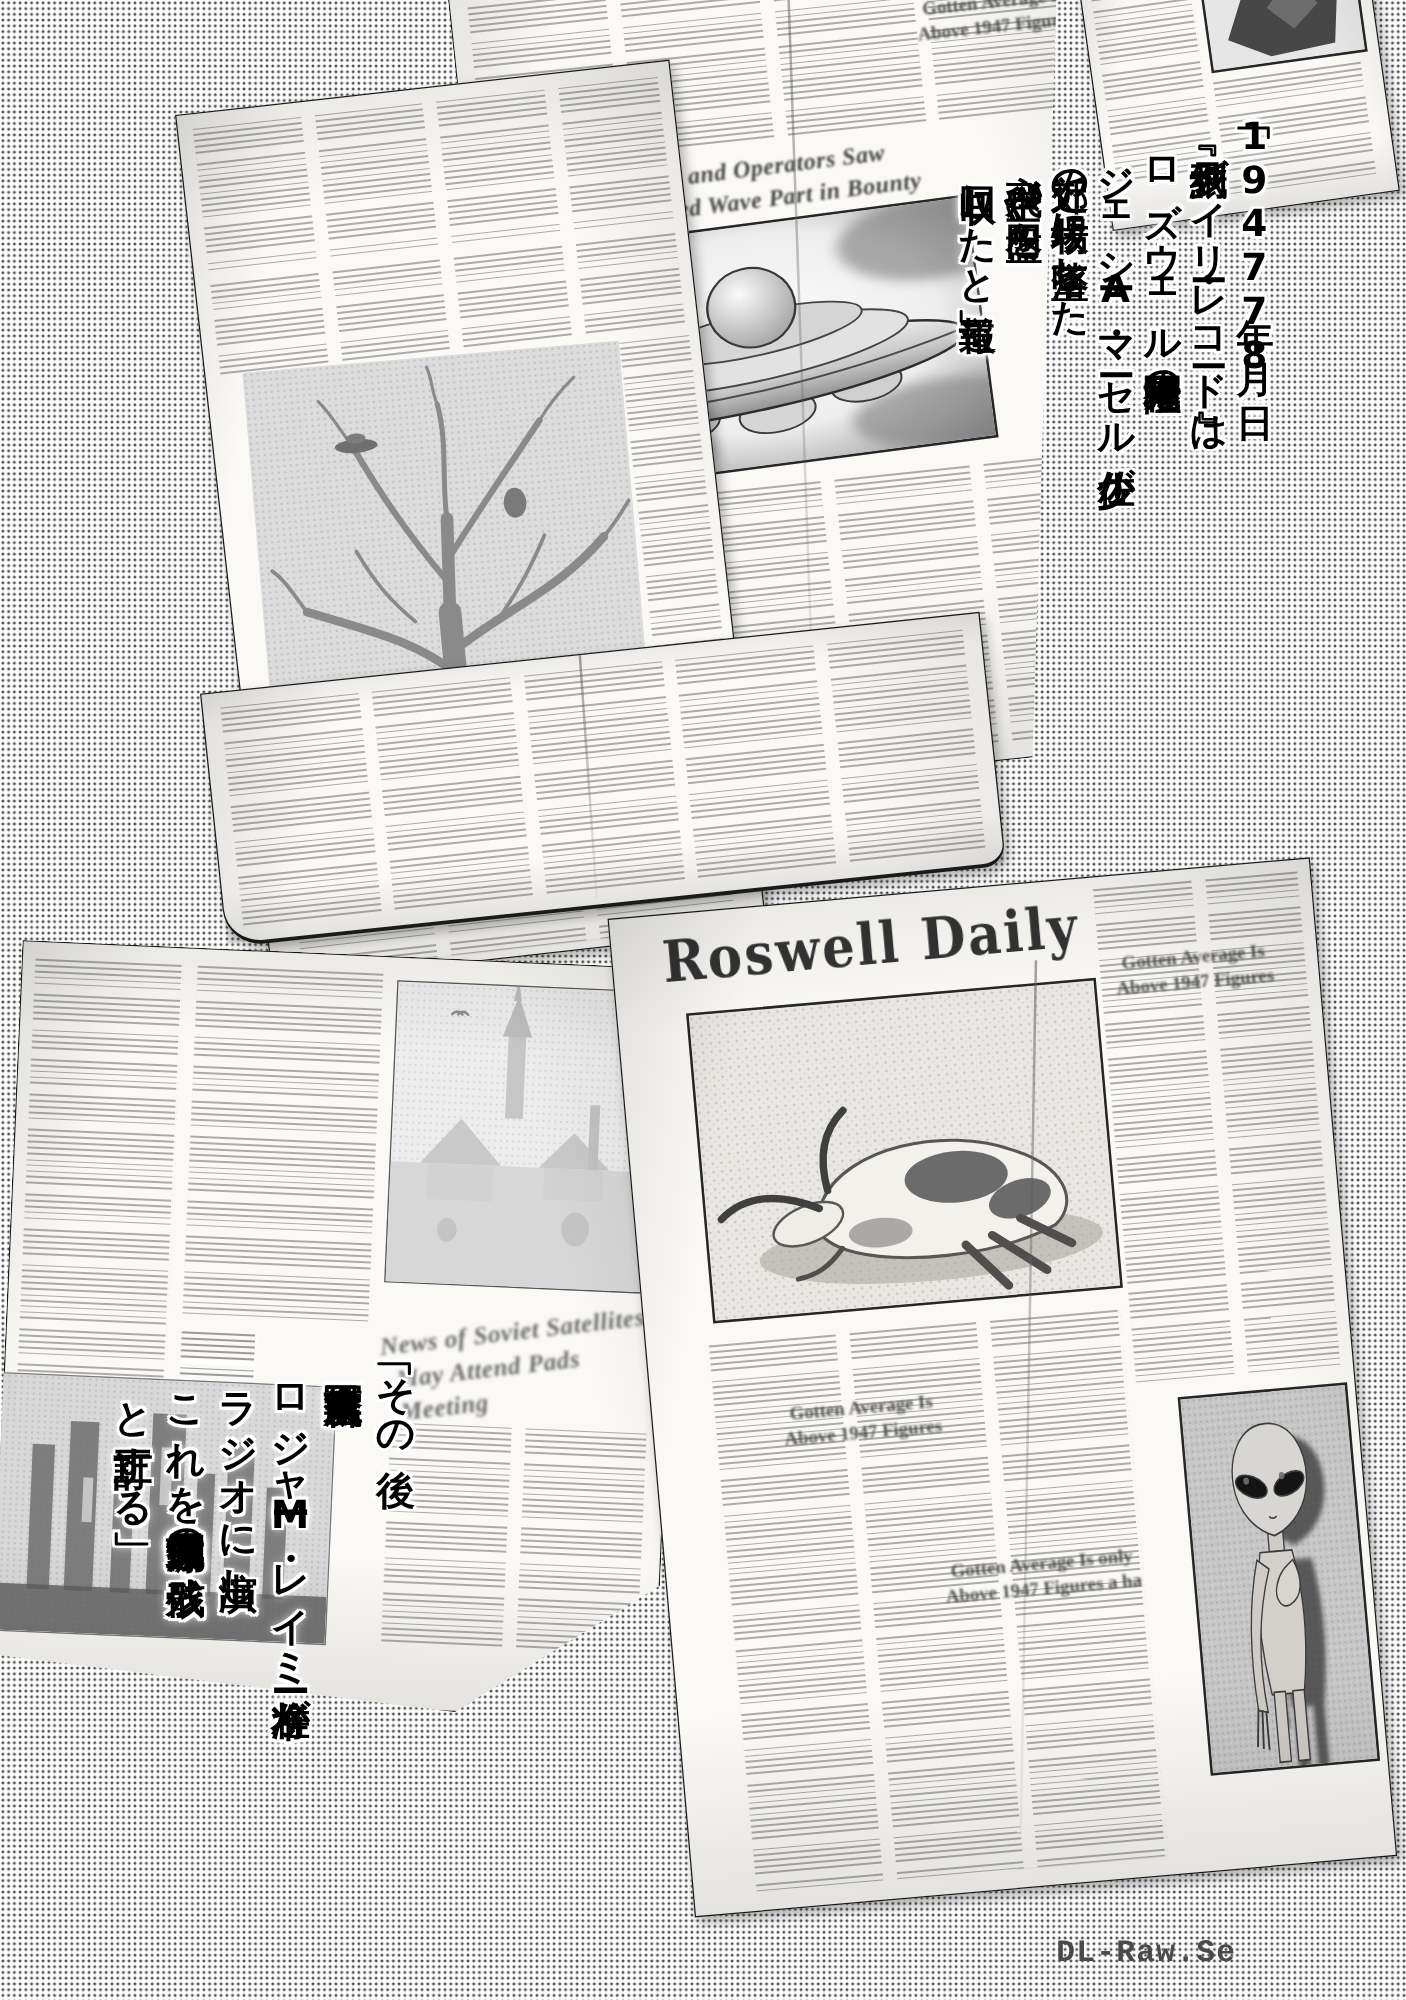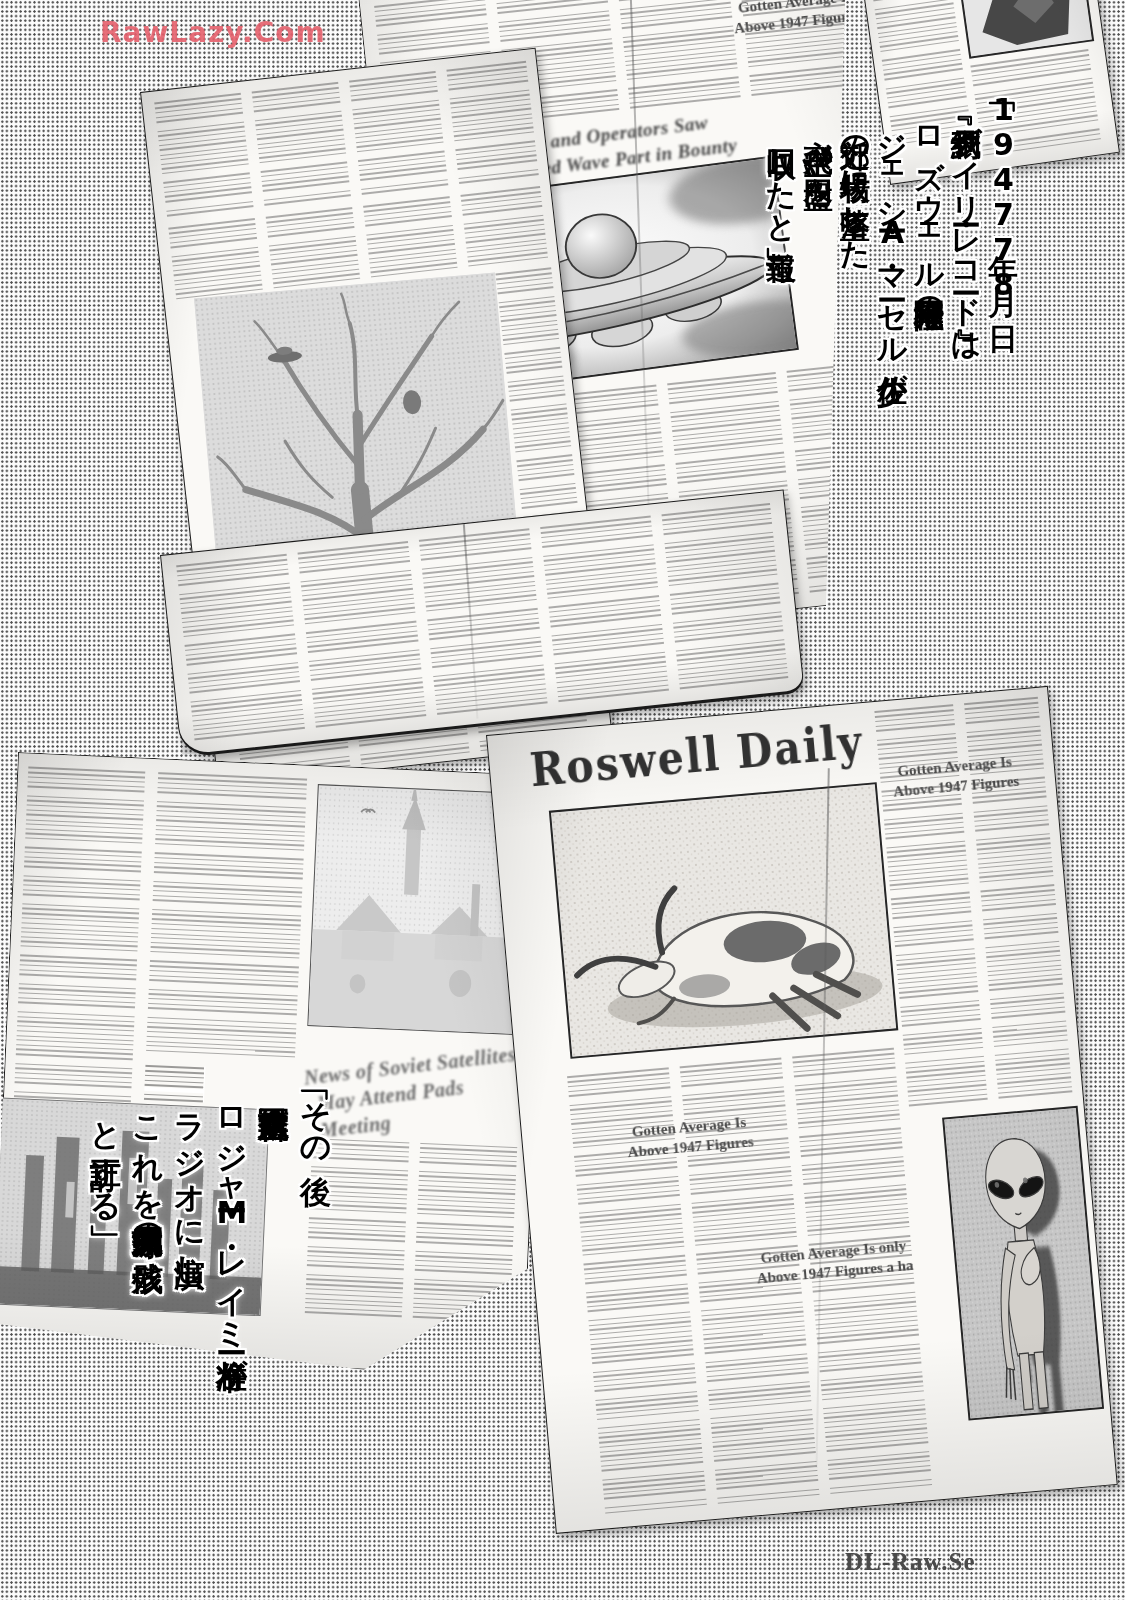--- a/index.html
+++ b/index.html
@@ -73,21 +73,21 @@
   #jp-right p:nth-child(7){padding-top:34px;}
   #jp-left{left:84px;top:1080px;height:520px;font-size:31px;line-height:40px;}
   #jp-left p:nth-child(2){padding-top:4px;}
   #jp-left p:nth-child(3){padding-top:8px;}
   #jp-left p:nth-child(4){padding-top:12px;}
   #jp-left p:nth-child(5){padding-top:16px;}
   #jp-left p:nth-child(6){padding-top:20px;}
   
   .wm{position:absolute;z-index:12;font-weight:bold;}
   #wm-top{left:100px;top:16px;font-size:28px;color:#e5606c;letter-spacing:1px;opacity:.9;}
-  #wm-bottom{left:845px;top:1548px;font-size:25px;color:#4a4a4a;font-family:Liberation Serif, serif;filter:blur(.3px);letter-spacing:1px;}
+  #wm-bottom{left:845px;top:1548px;font-size:25px;color:#4a4a4a;font-family:Liberation Mono, monospace;filter:blur(.3px);letter-spacing:1px;}
   
   #paper-c{left:860px;top:-30px;width:230px;height:215px;transform:rotate(-8deg);z-index:1;}
   #paper-b{left:350px;top:-80px;width:500px;height:730px;transform:rotate(-6deg);z-index:2;
            clip-path:polygon(0 0,100% 0,80% 100%,0 100%);}
   #paper-a{left:140px;top:92px;width:396px;height:698px;transform:rotate(-6.4deg);z-index:3;}
   #paper-d{left:160px;top:555px;width:625px;height:200px;transform:rotate(-6deg);z-index:4;border-bottom-width:3px;border-radius:0 0 18px 30px;}
   #paper-e{left:18px;top:752px;width:530px;height:600px;transform:rotate(2.5deg);z-index:5;
            clip-path:polygon(0 0,100% 0,100% 82%,70% 100%,0 95%);}
   #paper-f{left:486px;top:735px;width:562px;height:800px;transform:rotate(-5deg);z-index:6;}
 </style>
@@ -359,16 +359,15 @@
 
   <div class="jp" id="jp-left">
     <p>「その後</p>
     <p>第八航空軍司令官</p>
     <p>ロジャー・M・レイミー准将が</p>
     <p>ラジオに出演し</p>
     <p>これを気象観測用気球の残骸</p>
     <p>と訂正する」</p>
   </div>
 
-  <div class="wm" id="wm-top">RawLazy.Com</div>
   <div class="wm" id="wm-bottom">DL-Raw.Se</div>
 
 </div>
 
 </body></html>

